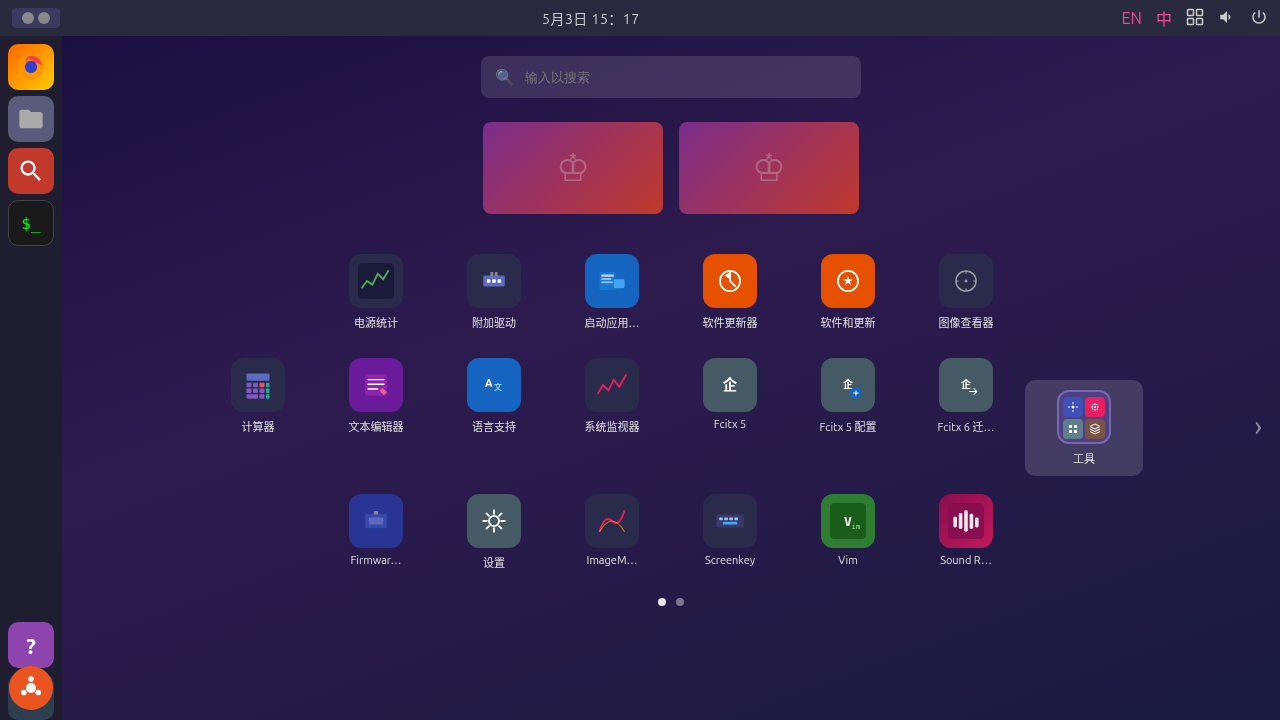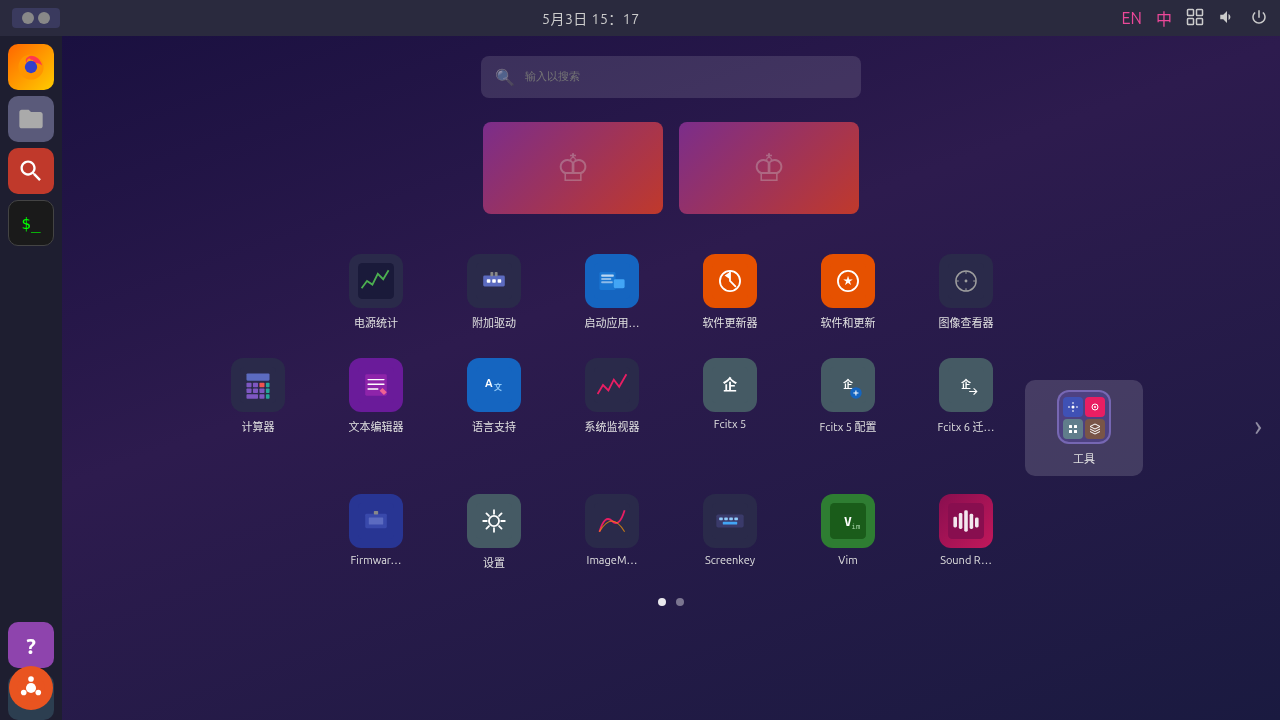--- a/index.html
+++ b/index.html
@@ -111,23 +111,22 @@
       align-items: center;
       padding: 0 14px;
       gap: 10px;
       margin-bottom: 24px;
     }
     .search-bar input {
       background: transparent;
       border: none;
       outline: none;
       color: rgba(255,255,255,0.6);
-      font-size: 11px;
+      font-size: 13px;
       width: 100%;
-      font-family: Liberation Mono, monospace;
     }
     .search-icon-char { color: rgba(255,255,255,0.5); font-size: 16px; }
 
     
     .banners {
       display: flex;
       gap: 16px;
       margin-bottom: 30px;
     }
     .banner {

